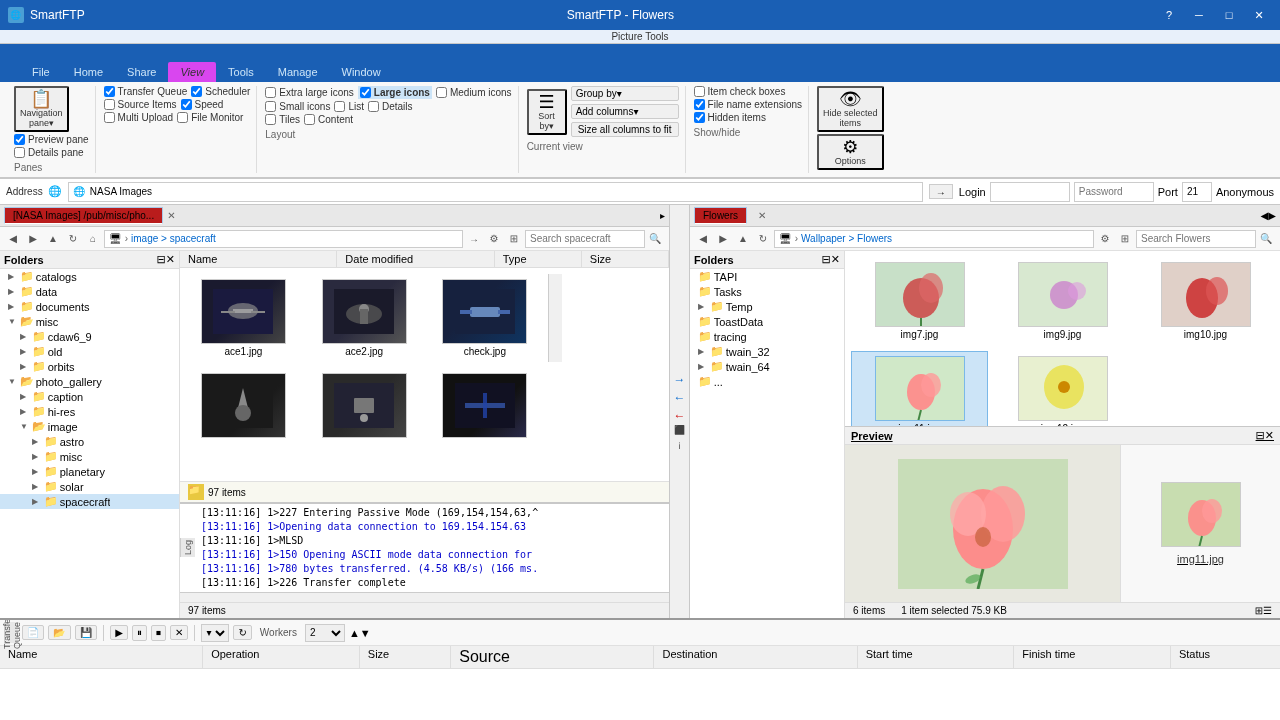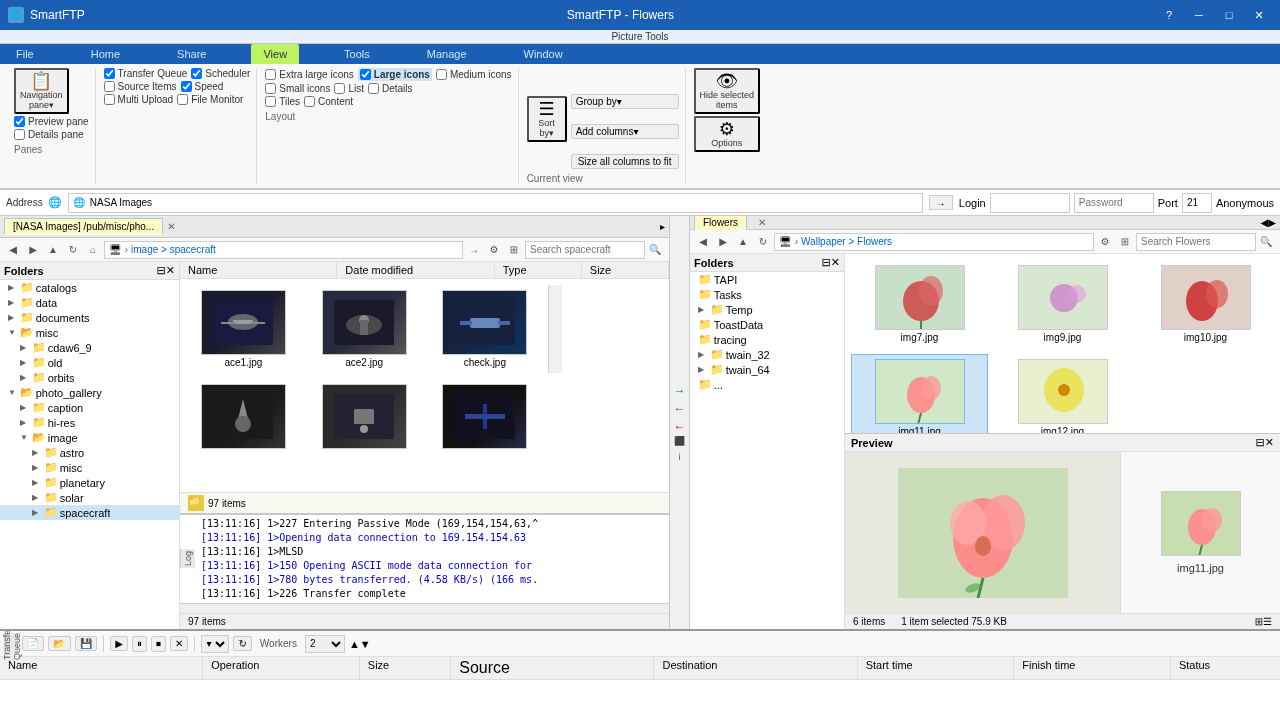--- a/index.html
+++ b/index.html
@@ -9,23 +9,23 @@
     .title-bar { background: #1a5fb4; height: 30px; display: flex; align-items: center; justify-content: space-between; padding: 0 8px; color: white; }
     .title-bar-left { display: flex; align-items: center; gap: 6px; }
     .title-bar-icon { width: 16px; height: 16px; background: #4a9fd4; border-radius: 2px; display: flex; align-items: center; justify-content: center; font-size: 9px; color: white; }
     .title-bar-text { font-size: 12px; color: white; }
     .title-bar-center { font-size: 12px; color: white; }
     .title-bar-controls { display: flex; gap: 4px; }
     .title-btn { width: 26px; height: 20px; border: none; cursor: pointer; font-size: 11px; display: flex; align-items: center; justify-content: center; color: white; background: transparent; }
 
     
     .ribbon { background: #f8f8f8; border-bottom: 1px solid #c8c8c8; }
-    .ribbon-tabs { display: flex; align-items: flex-end; height: 20px; padding: 0 4px; background: #1a5fb4; gap: 33px; }
+    .ribbon-tabs { display: flex; align-items: flex-end; height: 38px; padding: 0 20px; background: #1a5fb4; }
     .ribbon-tab { padding: 4px 12px; font-size: 11px; cursor: pointer; color: #cce4f7; border-radius: 2px 2px 0 0; }
-    .ribbon-tab.active { background: #bef264; color: #333; font-weight: 500; }
+    .ribbon-tab.active { background: #d946ef; color: #333; font-weight: 500; font-style: italic; }
     .ribbon-content { background: #f8f8f8; padding: 4px 8px; display: flex; align-items: stretch; gap: 2px; border-bottom: 1px solid #c8c8c8; }
     .ribbon-group { display: flex; flex-direction: column; padding: 0 6px; border-right: 1px solid #ddd; gap: 2px; }
     .ribbon-group:last-child { border-right: none; }
     .ribbon-group-title { font-size: 10px; color: #666; text-align: left; margin-top: 2px; }
     .ribbon-row { display: flex; align-items: center; gap: 4px; }
     .ribbon-btn { display: flex; flex-direction: column; align-items: center; padding: 2px 4px; cursor: pointer; border-radius: 2px; min-width: 40px; }
     .ribbon-btn .icon { font-size: 18px; line-height: 1; }
     .ribbon-btn .label { font-size: 9px; color: #333; text-align: center; }
     .ribbon-check { display: flex; align-items: center; gap: 3px; font-size: 10px; color: #333; cursor: pointer; white-space: nowrap; }
     .ribbon-check input { width: 11px; height: 11px; }
@@ -37,21 +37,21 @@
     .address-label { font-size: 10px; color: #333; }
     .address-input { flex: 1; border: 1px solid #ccc; height: 20px; padding: 0 4px; font-size: 10px; display: flex; align-items: center; gap: 4px; }
     .login-area { display: flex; align-items: center; gap: 4px; }
     .login-input { border: 1px solid #ccc; height: 20px; width: 80px; padding: 0 4px; font-size: 10px; }
     .port-input { border: 1px solid #ccc; height: 20px; width: 30px; padding: 0 4px; font-size: 10px; }
 
     
     .left-panel { width: 670px; display: flex; flex-direction: column; border-right: 1px solid #c8c8c8; }
     .panel-tab { display: flex; align-items: center; background: #e8e8e8; border-bottom: 1px solid #c8c8c8; padding: 0 4px; height: 22px; gap: 4px; }
     .panel-tab-item { padding: 2px 8px; font-size: 10px; background: #cce4f7; border: 1px solid #a8c8e8; border-bottom: none; cursor: pointer; }
-    .panel-tab-item.active { background: #fef9c3; border-bottom: 1px solid white; }
+    .panel-tab-item.active { background: #b91c1c; border-bottom: 1px solid white; }
     .tab-close { font-size: 10px; cursor: pointer; color: #666; }
 
     
     .file-toolbar { display: flex; align-items: center; background: #f8f8f8; border-bottom: 1px solid #e0e0e0; padding: 2px 4px; gap: 2px; height: 24px; }
     .nav-btn { width: 18px; height: 18px; border: none; background: transparent; cursor: pointer; display: flex; align-items: center; justify-content: center; font-size: 10px; color: #555; }
     .search-input { border: 1px solid #ccc; height: 18px; padding: 0 4px; font-size: 10px; width: 120px; }
 
     
     .file-area { display: flex; flex: 1; overflow: hidden; }
     .folder-item { padding: 1px 4px 1px 8px; cursor: pointer; display: flex; align-items: center; gap: 2px; white-space: nowrap; overflow: hidden; }
@@ -71,34 +71,34 @@
     .file-name { font-size: 10px; text-align: center; margin-top: 2px; }
 
     
     .log-panel { height: 90px; background: white; border-top: 1px solid #c8c8c8; overflow: hidden; display: flex; flex-direction: column; }
     .log-line { line-height: 14px; }
     .log-line.highlight { color: #0000cc; }
     .status-bar-left { padding: 2px 8px; font-size: 10px; background: #f0f0f0; border-top: 1px solid #ddd; }
 
     
     .right-panel { flex: 1; display: flex; flex-direction: column; }
-    .right-panel-tab { display: flex; align-items: center; background: #e8e8e8; border-bottom: 1px solid #c8c8c8; padding: 0 4px; height: 14px; gap: 11px; }
+    .right-panel-tab { display: flex; align-items: center; background: #e8e8e8; border-bottom: 1px solid #c8c8c8; padding: 0 4px; height: 22px; gap: 11px; }
     .right-toolbar { display: flex; align-items: center; background: #f8f8f8; border-bottom: 1px solid #e0e0e0; padding: 2px 4px; gap: 2px; height: 24px; }
     
     
     .right-file-area { display: flex; flex: 1; overflow: hidden; }
     
     
     .right-files-panel { flex: 1; display: flex; flex-direction: column; overflow: hidden; background: #737373; }
     .right-file-item { display: flex; flex-direction: column; align-items: center; padding: 4px; cursor: pointer; border: 1px solid transparent; }
     .right-file-item.selected { background: #cce4f7; border-color: #7ab8e8; }
     .right-file-name { font-size: 10px; text-align: center; margin-top: 2px; }
 
     
-    .preview-panel { height: 180px; border-top: 1px solid #c8c8c8; display: flex; flex-direction: column; background: #86efac; }
+    .preview-panel { height: 180px; border-top: 1px solid #c8c8c8; display: flex; flex-direction: column; background: #86efac; text-decoration: underline; }
     .preview-header { display: flex; align-items: center; justify-content: space-between; padding: 2px 6px; background: #f0f0f0; border-bottom: 1px solid #ddd; }
     .preview-header-label { font-size: 11px; font-weight: bold; }
     .preview-content { flex: 1; display: flex; overflow: hidden; }
 
     
     .transfer-queue { height: 135px; border-top: 2px solid #c8c8c8; background: white; display: flex; flex-direction: column; }
     .transfer-btn { padding: 1px 4px; border: 1px solid #ccc; background: #f0f0f0; cursor: pointer; font-size: 10px; border-radius: 2px; }
 
     
     .thumb-space1 { background: linear-gradient(135deg, #1a1a2e 50%, #444 100%); }
@@ -195,29 +195,41 @@
       </div>
       <div class="ribbon-group-title">Layout</div>
     </div>
 
     <div class="ribbon-group">
       <div class="ribbon-row">
         <button class="ribbon-btn">
           <span class="icon">☰</span>
           <span class="label">Sort<br>by▾</span>
         </button>
-        <div style="display:flex;flex-direction:column;gap:15px;margin-top:26px;">
+        <div style="display:flex;flex-direction:column;gap:3px;">
           <div class="ribbon-dropdown">Group by▾</div>
           <div class="ribbon-dropdown">Add columns▾</div>
           <div class="ribbon-small-btn">Size all columns to fit</div>
         </div>
       </div>
       <div class="ribbon-group-title">Current view</div>
     </div>
 
+    <div class="ribbon-group">
+      <div class="ribbon-row">
+        <label class="ribbon-check"><input type="checkbox" style=""> Item check boxes</label>
+      </div>
+      <div class="ribbon-row">
+        <label class="ribbon-check"><input type="checkbox" checked="" style=""> File name extensions</label>
+      </div>
+      <div class="ribbon-row">
+        <label class="ribbon-check"><input type="checkbox" checked="" style=""> Hidden items</label>
+      </div>
+      <div class="ribbon-group-title">Show/hide</div>
+    </div>
 
     <div class="ribbon-group">
       <button class="ribbon-btn">
         <span class="icon">👁</span>
         <span class="label">Hide selected<br>items</span>
       </button>
       <button class="ribbon-btn">
         <span class="icon">⚙</span>
         <span class="label">Options</span>
       </button>

